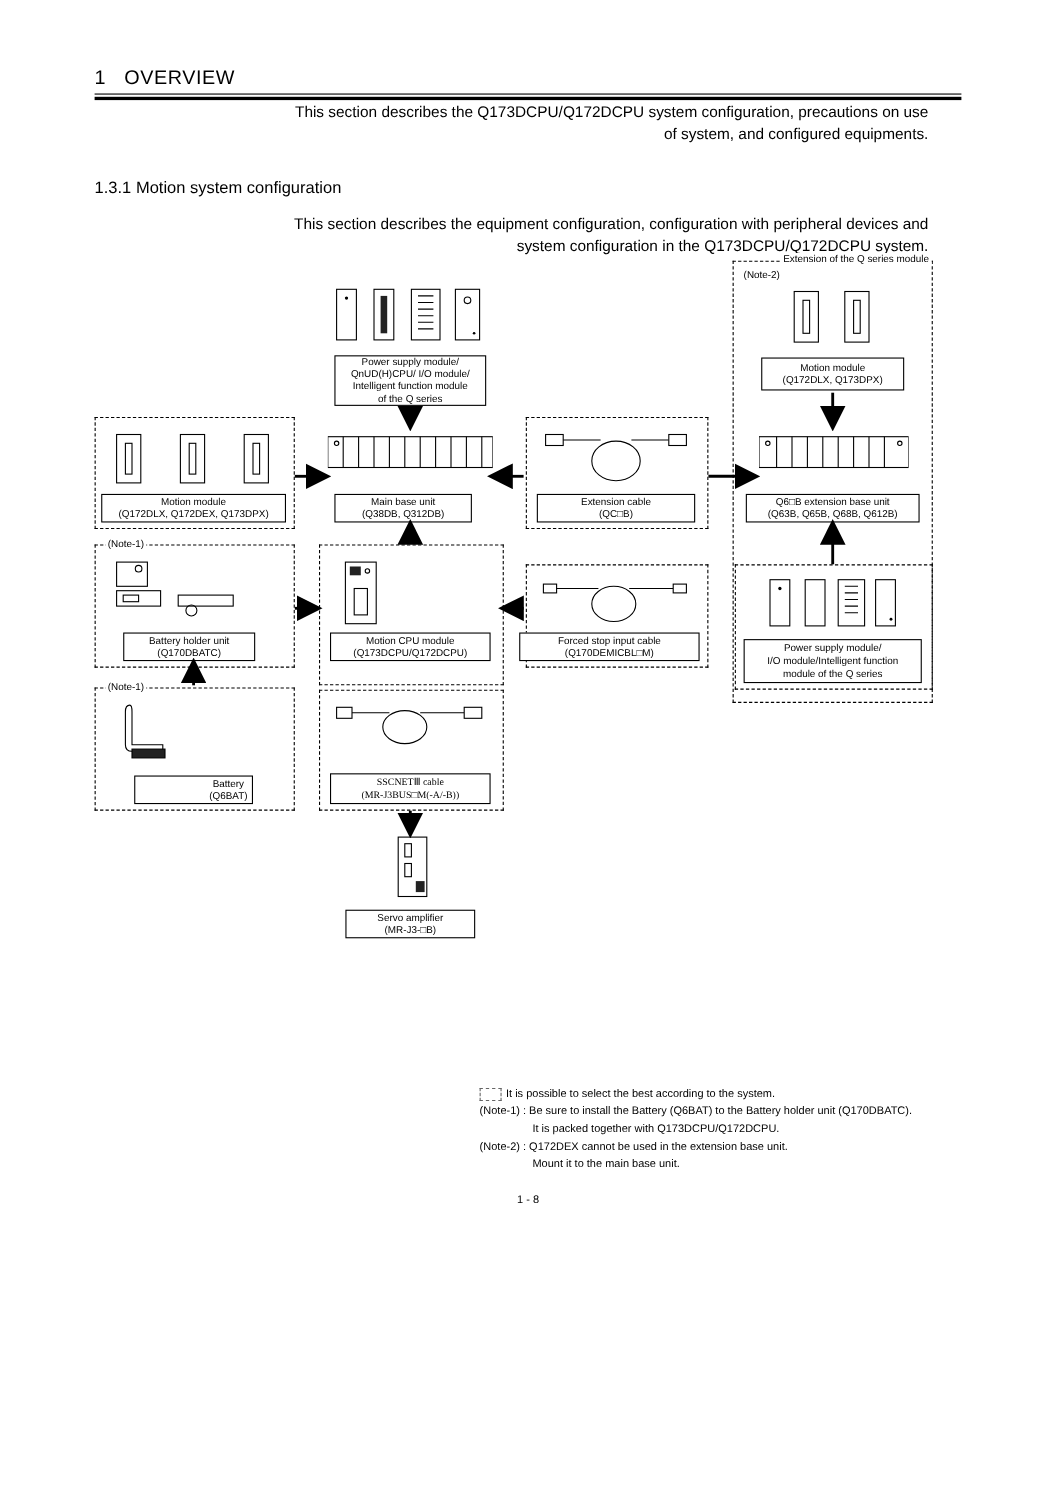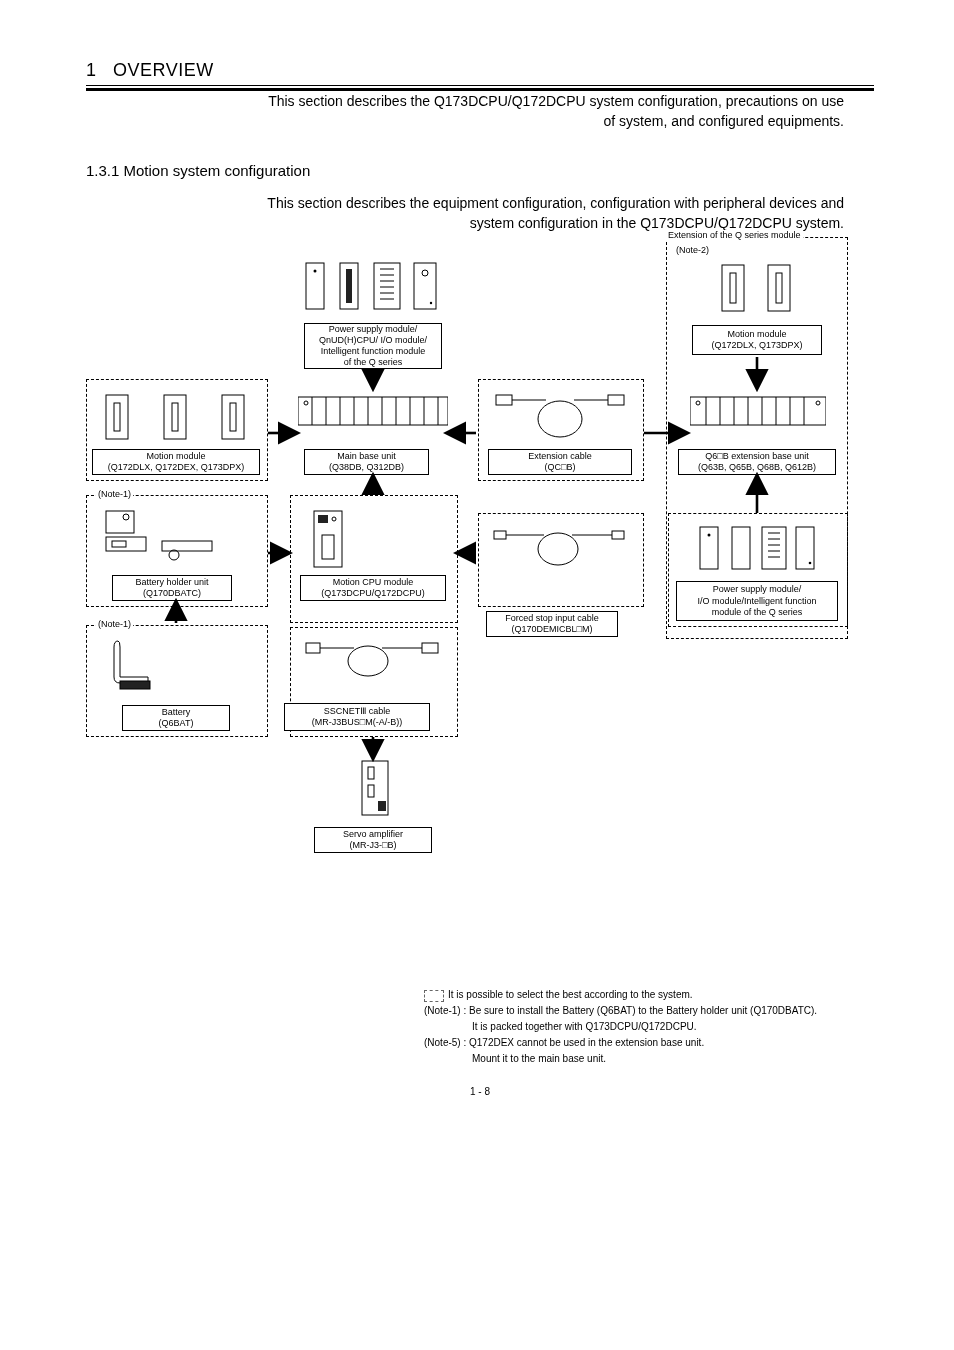--- a/index.html
+++ b/index.html
@@ -15,21 +15,21 @@
   .diagram{position:relative;height:740px;}
   .dbox{position:absolute;border:1px solid #000;background:#fff;}
   .dashed{border:1px dashed #000;background:transparent;}
   .cap{position:absolute;border:1px solid #000;background:#fff;font-size:9px;line-height:1.25;text-align:center;display:flex;align-items:center;justify-content:center;padding:2px 4px;box-sizing:border-box;}
   .note-lbl{position:absolute;font-size:9px;background:#fff;padding:0 2px;}
   .groupcap{position:absolute;font-size:9px;background:#fff;padding:0 2px;}
   .glyphbox{position:absolute;display:flex;align-items:center;justify-content:center;}
   svg.arrow{position:absolute;overflow:visible;}
   .pagenum{text-align:center;font-size:10px;margin-top:20px;}
   .legend{margin:14px 0 0 338px;font-size:10px;line-height:1.5;}
-  .legend .row{margin:1px 0;}
+  .legend .row{margin:1px 12px;}
   .legend .swatch{display:inline-block;width:18px;height:10px;border:1px dashed #666;vertical-align:middle;margin-right:4px;}
 </style>
 </head>
 <body>
 
 <div class="page">
   <div class="chapter">
     <span>1</span>&nbsp;&nbsp;
     <span>OVERVIEW</span>
   </div>
@@ -37,21 +37,21 @@
   <hr class="hr-thick">
 
   <p class="body-text">This section describes the Q173DCPU/Q172DCPU system configuration, precautions on use of system, and configured equipments.</p>
 
   <div class="subsec-title">1.3.1 Motion system configuration</div>
   <p class="body-text">This section describes the equipment configuration, configuration with peripheral devices and system configuration in the Q173DCPU/Q172DCPU system.</p>
 
   <div class="diagram">
 
     <div class="dbox dashed" style="left:580px;top:4px;width:180px;height:400px;"></div>
-    <div class="groupcap" style="left:580px;top:-3px;">Extension of the Q series module</div>
+    <div class="groupcap" style="left:624px;top:-3px;">Extension of the Q series module</div>
     <div class="note-lbl" style="left:588px;top:12px;">(Note-2)</div>
 
     <div class="glyphbox" style="left:218px;top:24px;width:138px;height:60px;">
       <svg width="138" height="60">
         <rect x="2" y="6" width="18" height="46" fill="#fff" stroke="#000"></rect>
           <circle cx="11" cy="14" r="1.5" fill="#000"></circle>
         <rect x="36" y="6" width="18" height="46" fill="#fff" stroke="#000"></rect>
           <rect x="42" y="12" width="6" height="34" fill="#222"></rect>
         <rect x="70" y="6" width="26" height="46" fill="#fff" stroke="#000"></rect>
         <g stroke="#000" stroke-width="1">
@@ -187,21 +187,21 @@
     <div class="dbox dashed" style="left:392px;top:280px;width:164px;height:92px;"></div>
     <div class="glyphbox" style="left:406px;top:292px;width:136px;height:42px;">
       <svg width="136" height="42">
         <rect x="2" y="6" width="12" height="8" fill="#fff" stroke="#000"></rect>
           <line x1="14" y1="10" x2="52" y2="10" stroke="#000"></line>
         <ellipse cx="66" cy="24" rx="20" ry="16" fill="none" stroke="#000"></ellipse>
         <line x1="80" y1="10" x2="120" y2="10" stroke="#000"></line>
           <rect x="120" y="6" width="12" height="8" fill="#fff" stroke="#000"></rect>
       </svg>
     </div>
-    <div class="cap" style="left:400px;top:342px;width:132px;height:26px;margin-top:36px;">
+    <div class="cap" style="left:386px;top:342px;width:164px;height:26px;">
         <span>Forced stop input cable<br>(Q170DEMICBL□M)</span>
       </div>
 
     <div class="dbox dashed" style="left:582px;top:280px;width:178px;height:112px;"></div>
     <div class="glyphbox" style="left:612px;top:290px;width:120px;height:52px;">
       <svg width="120" height="52">
         <rect x="2" y="4" width="18" height="42" fill="#fff" stroke="#000"></rect>
           <circle cx="11" cy="12" r="1.5" fill="#000"></circle>
         <rect x="34" y="4" width="18" height="42" fill="#fff" stroke="#000"></rect>
         <rect x="64" y="4" width="24" height="42" fill="#fff" stroke="#000"></rect>
@@ -221,35 +221,35 @@
       </div>
 
     <div class="dbox dashed" style="left:0px;top:392px;width:180px;height:110px;"></div>
     <div class="note-lbl" style="left:10px;top:386px;">(Note-1)</div>
     <div class="glyphbox" style="left:22px;top:404px;width:60px;height:56px;">
       <svg width="60" height="56">
         <path d="M10 4 Q6 4 6 10 L6 40 Q6 46 12 46 L40 46 L40 40 L12 40 Q12 40 12 36 L12 10 Q12 4 10 4 Z" fill="#fff" stroke="#000"></path>
         <rect x="12" y="44" width="30" height="8" fill="#222" stroke="#000"></rect>
       </svg>
     </div>
-    <div class="cap" style="left:36px;top:472px;width:108px;height:26px;">
+    <div class="cap" style="left:36px;top:472px;width:108px;height:26px;justify-content:flex-end;">
         <span>Battery<br>(Q6BAT)</span>
       </div>
 
     <div class="dbox dashed" style="left:204px;top:394px;width:166px;height:108px;"></div>
     <div class="glyphbox" style="left:218px;top:406px;width:138px;height:40px;">
       <svg width="138" height="40">
         <rect x="2" y="4" width="14" height="10" fill="#fff" stroke="#000"></rect>
           <line x1="16" y1="9" x2="50" y2="9" stroke="#000"></line>
         <ellipse cx="64" cy="22" rx="20" ry="15" fill="none" stroke="#000"></ellipse>
         <line x1="78" y1="9" x2="118" y2="9" stroke="#000"></line>
           <rect x="118" y="4" width="16" height="10" fill="#fff" stroke="#000"></rect>
       </svg>
     </div>
-    <div class="cap" style="left:198px;top:470px;width:146px;height:28px;">
+    <div class="cap" style="left:214px;top:470px;width:146px;height:28px;font-family:Liberation Serif, serif;">
         <span>SSCNETⅢ cable<br>(MR-J3BUS□M(-A/-B))</span>
       </div>
 
     <div class="glyphbox" style="left:260px;top:526px;width:60px;height:60px;">
       <svg width="60" height="60">
           <rect x="16" y="2" width="26" height="54" fill="#fff" stroke="#000"></rect>
       <rect x="22" y="8" width="6" height="12" fill="none" stroke="#000"></rect>
           <rect x="22" y="26" width="6" height="12" fill="none" stroke="#000"></rect>
       <rect x="32" y="42" width="8" height="10" fill="#222"></rect>
         </svg>
@@ -286,18 +286,18 @@
       <line x1="90" y1="390" x2="90" y2="370" stroke="#000" stroke-width="2.6" marker-end="url(#ah)"></line>
 
       <line x1="287" y1="504" x2="287" y2="524" stroke="#000" stroke-width="2.6" marker-end="url(#ah)"></line>
     </svg>
   </div>
 
   <div class="legend">
     <div class="row"><span class="swatch"></span><span>It is possible to select the best according to the system.</span></div>
     <div class="row">(Note-1) : Be sure to install the Battery (Q6BAT) to the Battery holder unit (Q170DBATC).</div>
     <div class="row" style="padding-left:48px;">It is packed together with Q173DCPU/Q172DCPU.</div>
-    <div class="row">(Note-5) : Q172DEX cannot be used in the extension base unit.</div>
+    <div class="row">(Note-2) : Q172DEX cannot be used in the extension base unit.</div>
     <div class="row" style="padding-left:48px;">Mount it to the main base unit.</div>
   </div>
 
   <div class="pagenum">1 - 8</div>
 </div>
 
 </body></html>

